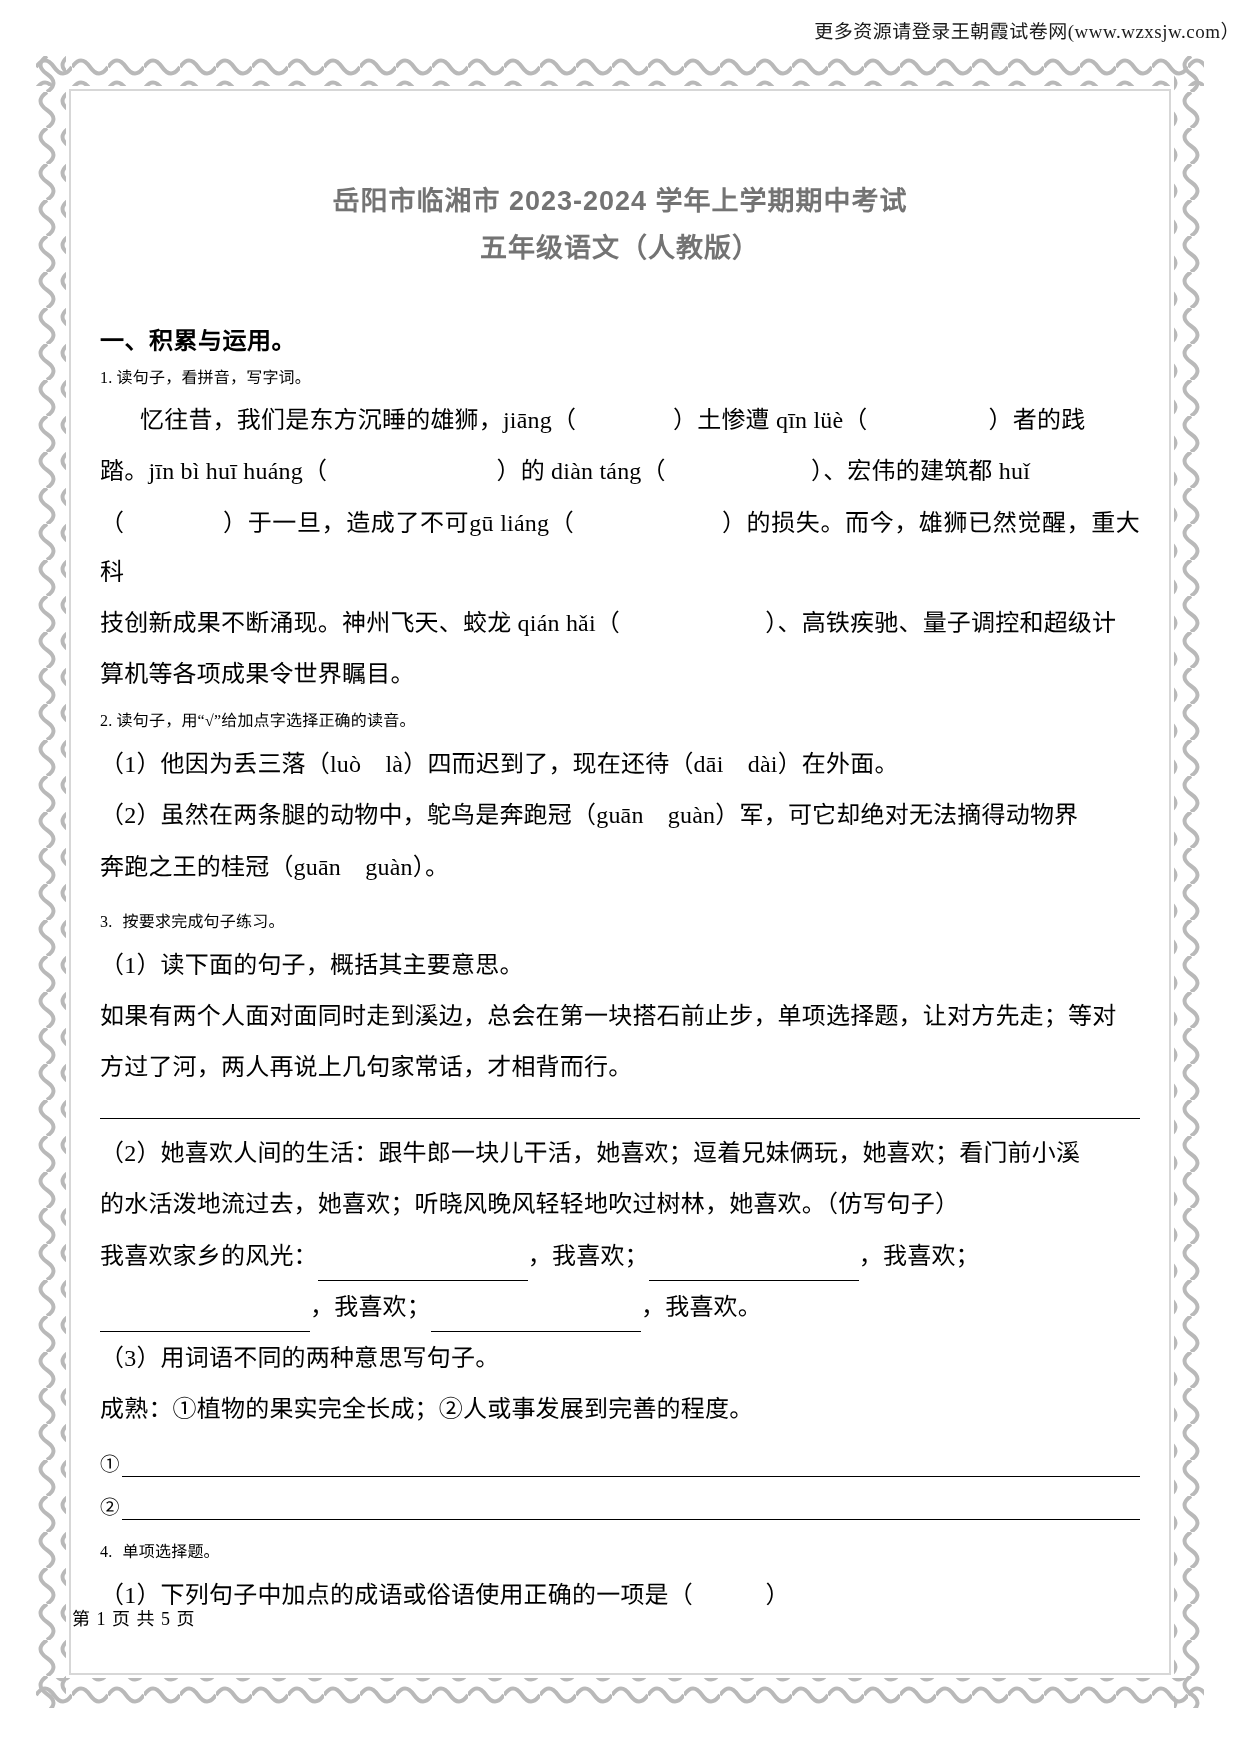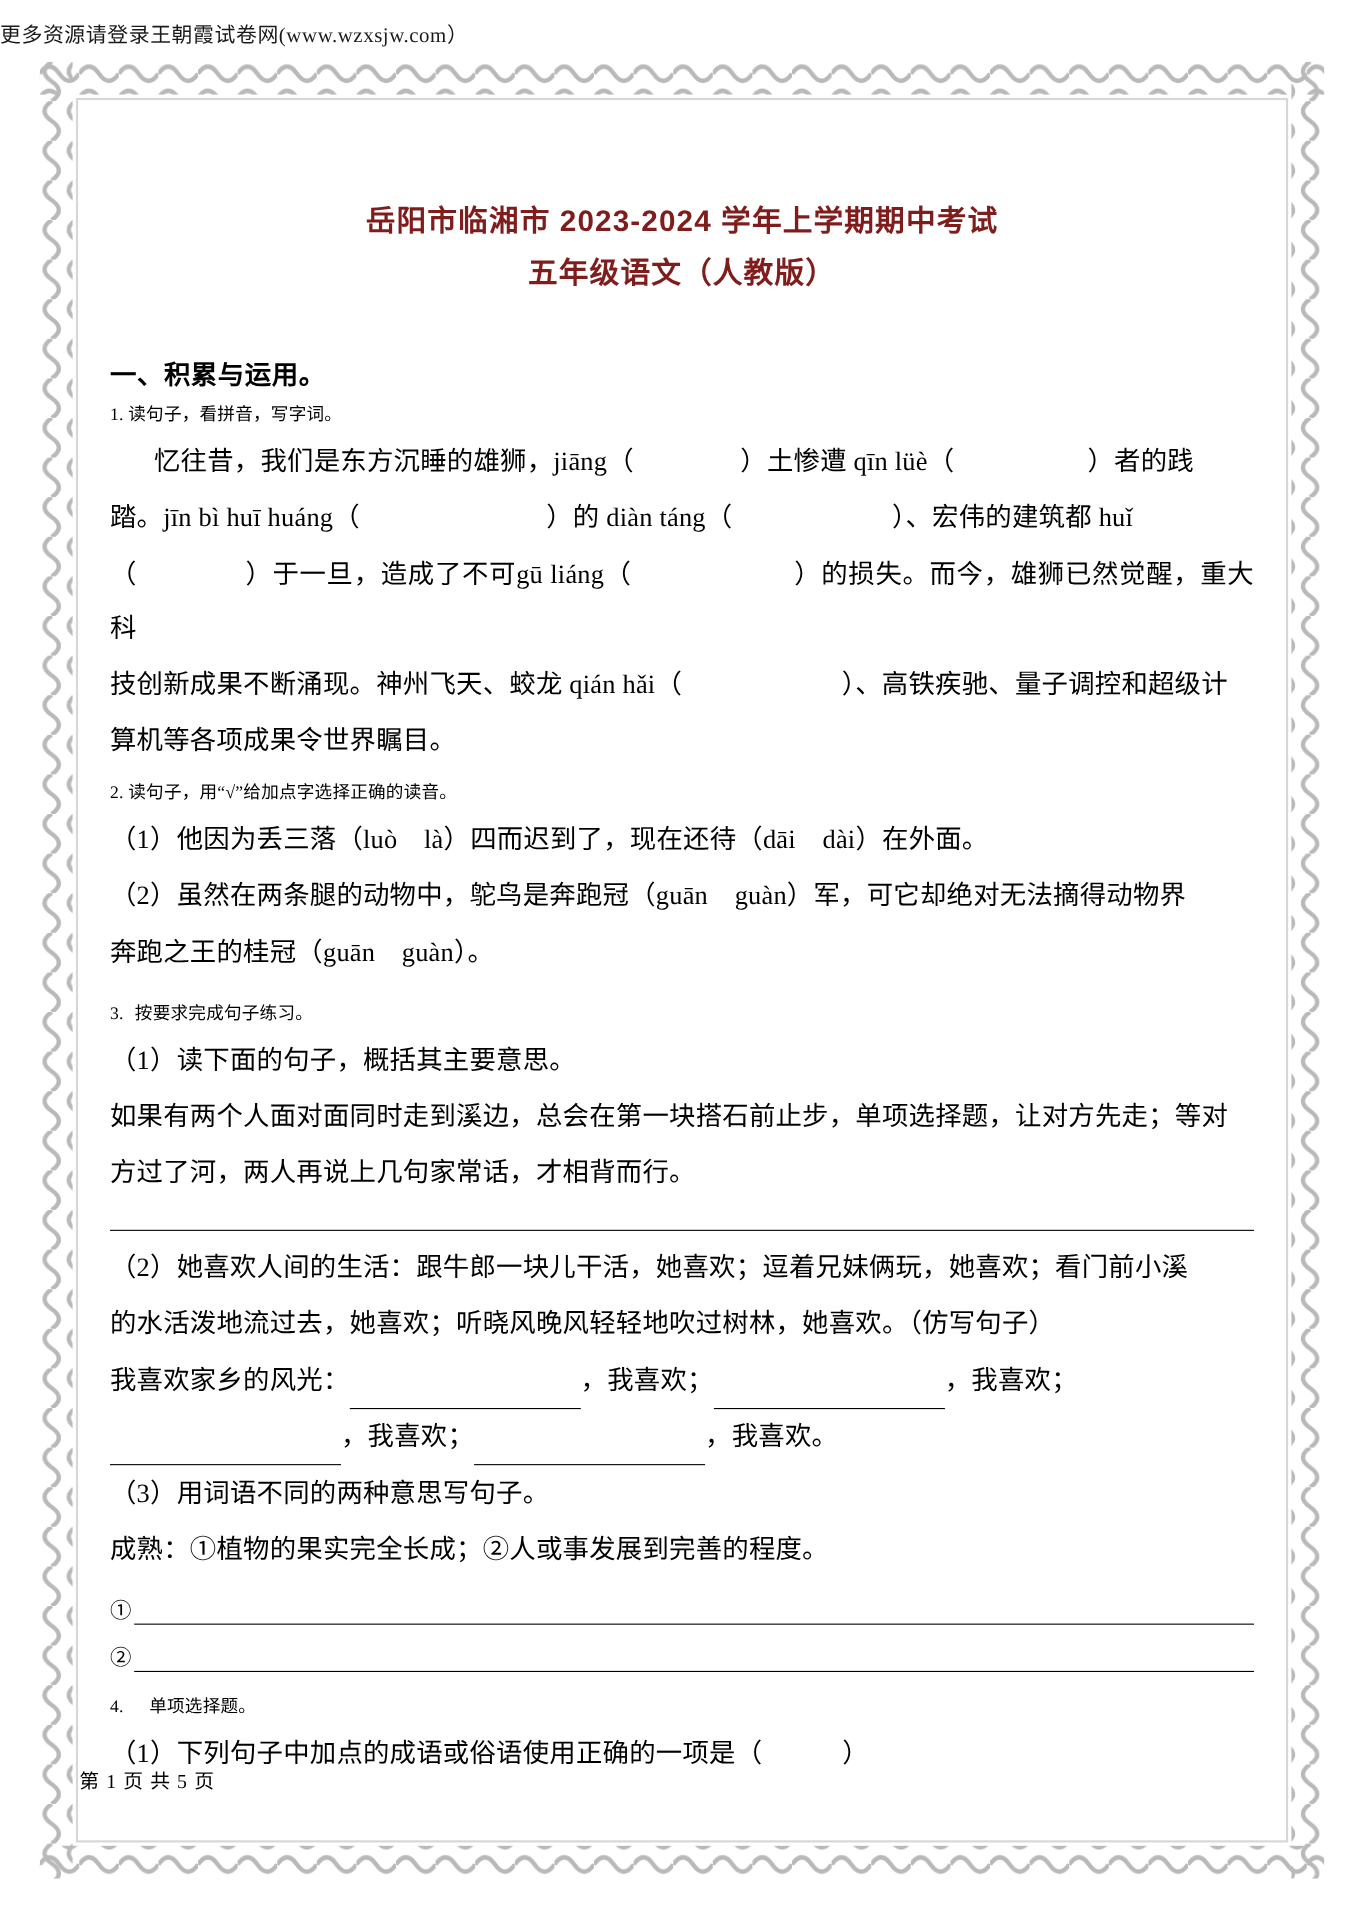--- a/index.html
+++ b/index.html
@@ -14,21 +14,21 @@
     font-family: "Liberation Serif", "DejaVu Serif", serif;
     color: #000;
     overflow: hidden;
   }
 
   .watermark {
     position: absolute;
     top: 16px;
     left: 0;
     width: 100%;
-    text-align: left;
+    text-align: right;
     font-family: "Liberation Serif", serif;
     font-size: 19px;
     color: #1a1a1a;
     letter-spacing: 0.5px;
   }
 
   
   .frame {
     position: absolute;
     left: 36px;
@@ -54,21 +54,21 @@
   .title-block {
     text-align: center;
     margin-top: 62px;
   }
   .title-main, .title-sub {
     font-family: "Liberation Sans", sans-serif;
     font-weight: bold;
     font-size: 27px;
     letter-spacing: 1px;
     line-height: 1.75;
-    color: #7f1d1d;
+    color: #737373;
   }
 
   .section-head {
     font-family: "Liberation Sans", sans-serif;
     font-weight: bold;
     font-size: 24px;
     margin-top: 48px;
     margin-bottom: 6px;
     letter-spacing: 0.5px;
   }
@@ -198,18 +198,18 @@
     <span class="lab">①</span>
     <span class="ln"></span>
   </div>
   <div class="num-line">
     <span class="lab">②</span>
     <span class="ln"></span>
   </div>
 
   <div class="q" style="margin-top:16px">
     <span>4.</span>
-    <span style="margin-left:19px">单项选择题。</span>
+    <span style="margin-left:6px">单项选择题。</span>
   </div>
   <div class="para">（1）下列句子中加点的成语或俗语使用正确的一项是（　　　）</div>
 
   <div class="footer">第 1 页 共 5 页</div>
 </div>
 
 </body></html>

